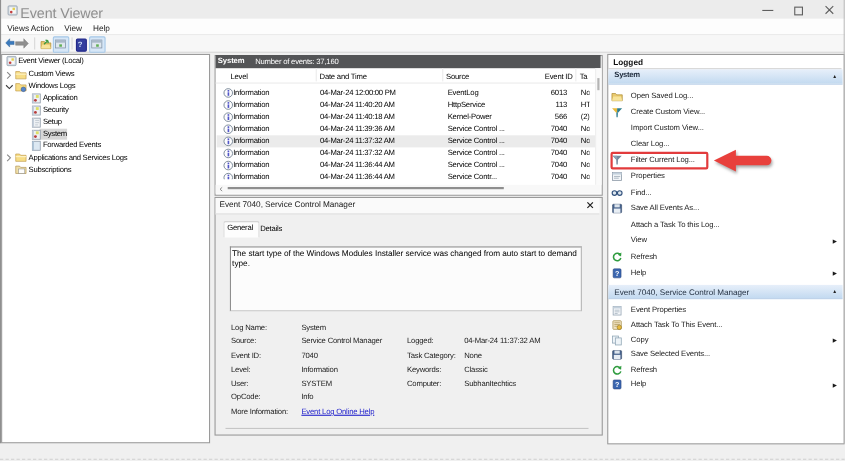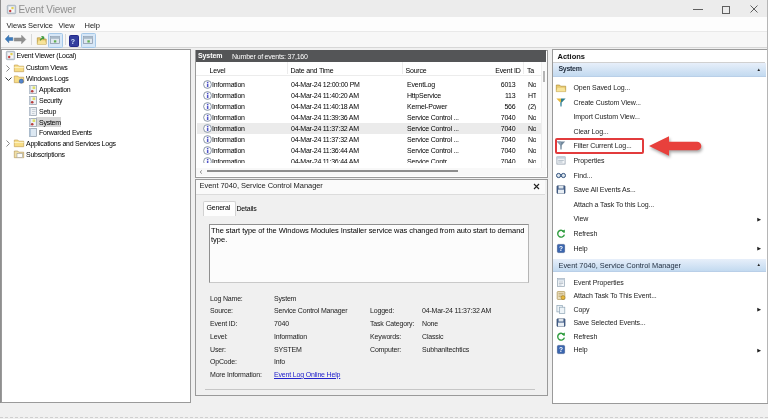--- a/index.html
+++ b/index.html
@@ -33,34 +33,34 @@
 <div class="abs" style="left:767px;top:0;width:1px;height:403px;background:#b5b5b5;z-index:60;"></div>
 <div class="abs" style="left:0;top:0;width:768px;height:1px;background:#e2e2e2;"></div>
 
 <div class="abs" id="titlebar"></div>
 <svg class="abs" style="left:7px;top:4.5px" width="9" height="9" viewBox="0 0 9 9">
  <rect x="0.3" y="0.3" width="8.4" height="8.4" rx="1" fill="#cdd5dd" stroke="#8b98a6" stroke-width="0.6"></rect>
  <rect x="1.6" y="1.6" width="5.8" height="5.8" fill="#f6f7f8"></rect>
  <rect x="4.4" y="2" width="2.2" height="2.2" fill="#e3cf4e"></rect>
  <circle cx="3.2" cy="6" r="1.2" fill="#c33f3f"></circle>
 </svg>
-<div class="t" style="left:18.5px;top:4.8px;font-size:10px;color:#8f8f8f;letter-spacing:-0.1px;">Event Viewer</div>
+<div class="t" style="left:18.5px;top:4.8px;font-size:13px;color:#8f8f8f;letter-spacing:-0.1px;">Event Viewer</div>
 <svg class="abs" style="left:693px;top:9px" width="10" height="1" viewBox="0 0 10 1">
     <rect width="10" height="1" fill="#5f5f5f"></rect>
   </svg>
 <svg class="abs" style="left:722px;top:6px" width="8" height="8" viewBox="0 0 8 8">
     <rect x="0.5" y="0.5" width="7" height="7" fill="none" stroke="#5f5f5f" stroke-width="1"></rect>
   </svg>
 <svg class="abs" style="left:750px;top:5px" width="8" height="8" viewBox="0 0 8 8">
     <path d="M0.5 0.5 L7.5 7.5 M7.5 0.5 L0.5 7.5" stroke="#5f5f5f" stroke-width="1"></path>
   </svg>
 
 <div class="abs" id="menubar"></div>
 <div class="menuitem" style="left:6.5px;">Views</div>
-<div class="menuitem" style="left:28px;">Service</div>
+<div class="menuitem" style="left:28px;">Action</div>
 <div class="menuitem" style="left:58.5px;">View</div>
 <div class="menuitem" style="left:84.5px;">Help</div>
 
 <div class="abs" id="toolbar"></div>
 <svg class="abs" style="left:4.8px;top:35.3px" width="8" height="8" viewBox="0 0 8 8">
  <path d="M3.8 0.2 L0.2 4 L3.8 7.8 L3.8 5.5 L7.8 5.5 L7.8 2.5 L3.8 2.5 Z" fill="#3a7abd" stroke="#2c5e94" stroke-width="0.4"></path>
   </svg>
 <svg class="abs" style="left:14.3px;top:34.8px" width="12" height="9" viewBox="0 0 12 9">
  <path d="M7.6 0.2 L11.8 4.5 L7.6 8.8 L7.6 6.1 L0.2 6.1 L0.2 2.9 L7.6 2.9 Z" fill="#8f8f8f" stroke="#777" stroke-width="0.4"></path>
   </svg>
@@ -328,21 +328,21 @@
     <div class="glabel" style="left:422px;top:345.5px;">SubhanItechtics</div>
  <div class="glabel" style="left:210px;top:358.2px;">OpCode:</div>
     <div class="glabel" style="left:274px;top:358.2px;">Info</div>
  <div class="glabel" style="left:210px;top:370.9px;">More Information:</div>
  <div class="glabel" style="left:274px;top:370.9px;color:#2222cc;text-decoration:underline;">Event Log Online Help</div>
  <div class="abs" style="left:205px;top:389px;width:330px;height:1px;background:#c6c6c6;"></div>
 </div>
 
 <div class="panel" id="actionspanel" style="left:552px;top:49px;width:213.5px;height:353px;"></div>
 <div id="actions">
- <div class="t" style="left:557.5px;top:52.8px;font-size:7.5px;font-weight:bold;color:#111;">Actions</div>
+ <div class="t" style="left:557.5px;top:52.8px;font-size:7.5px;font-weight:bold;color:#111;">Logged</div>
  <div class="abs" style="left:553px;top:61.5px;width:212px;height:1px;background:#d0d0d0;"></div>
  <div class="secbar" style="left:553px;top:62.5px;height:13px;">
       <span class="tx" style="font-weight:bold;font-size:7px;letter-spacing:-0.3px;">System</span>
       <span class="tri">▲</span>
     </div>
  <div class="arow" style="left:552px;top:80.2px;height:14.6px;">
       <svg class="ic" viewBox="0 0 10 9" style="width:10px;height:9px">
         <path d="M0.3 2 L3.6 2 L4.6 3.2 L9.7 3.2 L9.7 8.6 L0.3 8.6 Z" fill="#e9c96e" stroke="#a8862a" stroke-width="0.6"></path>
         <path d="M1.5 4.8 L8.5 4.8 L9.7 8.6 L0.3 8.6 Z" fill="#f7e49a"></path>
       </svg>

